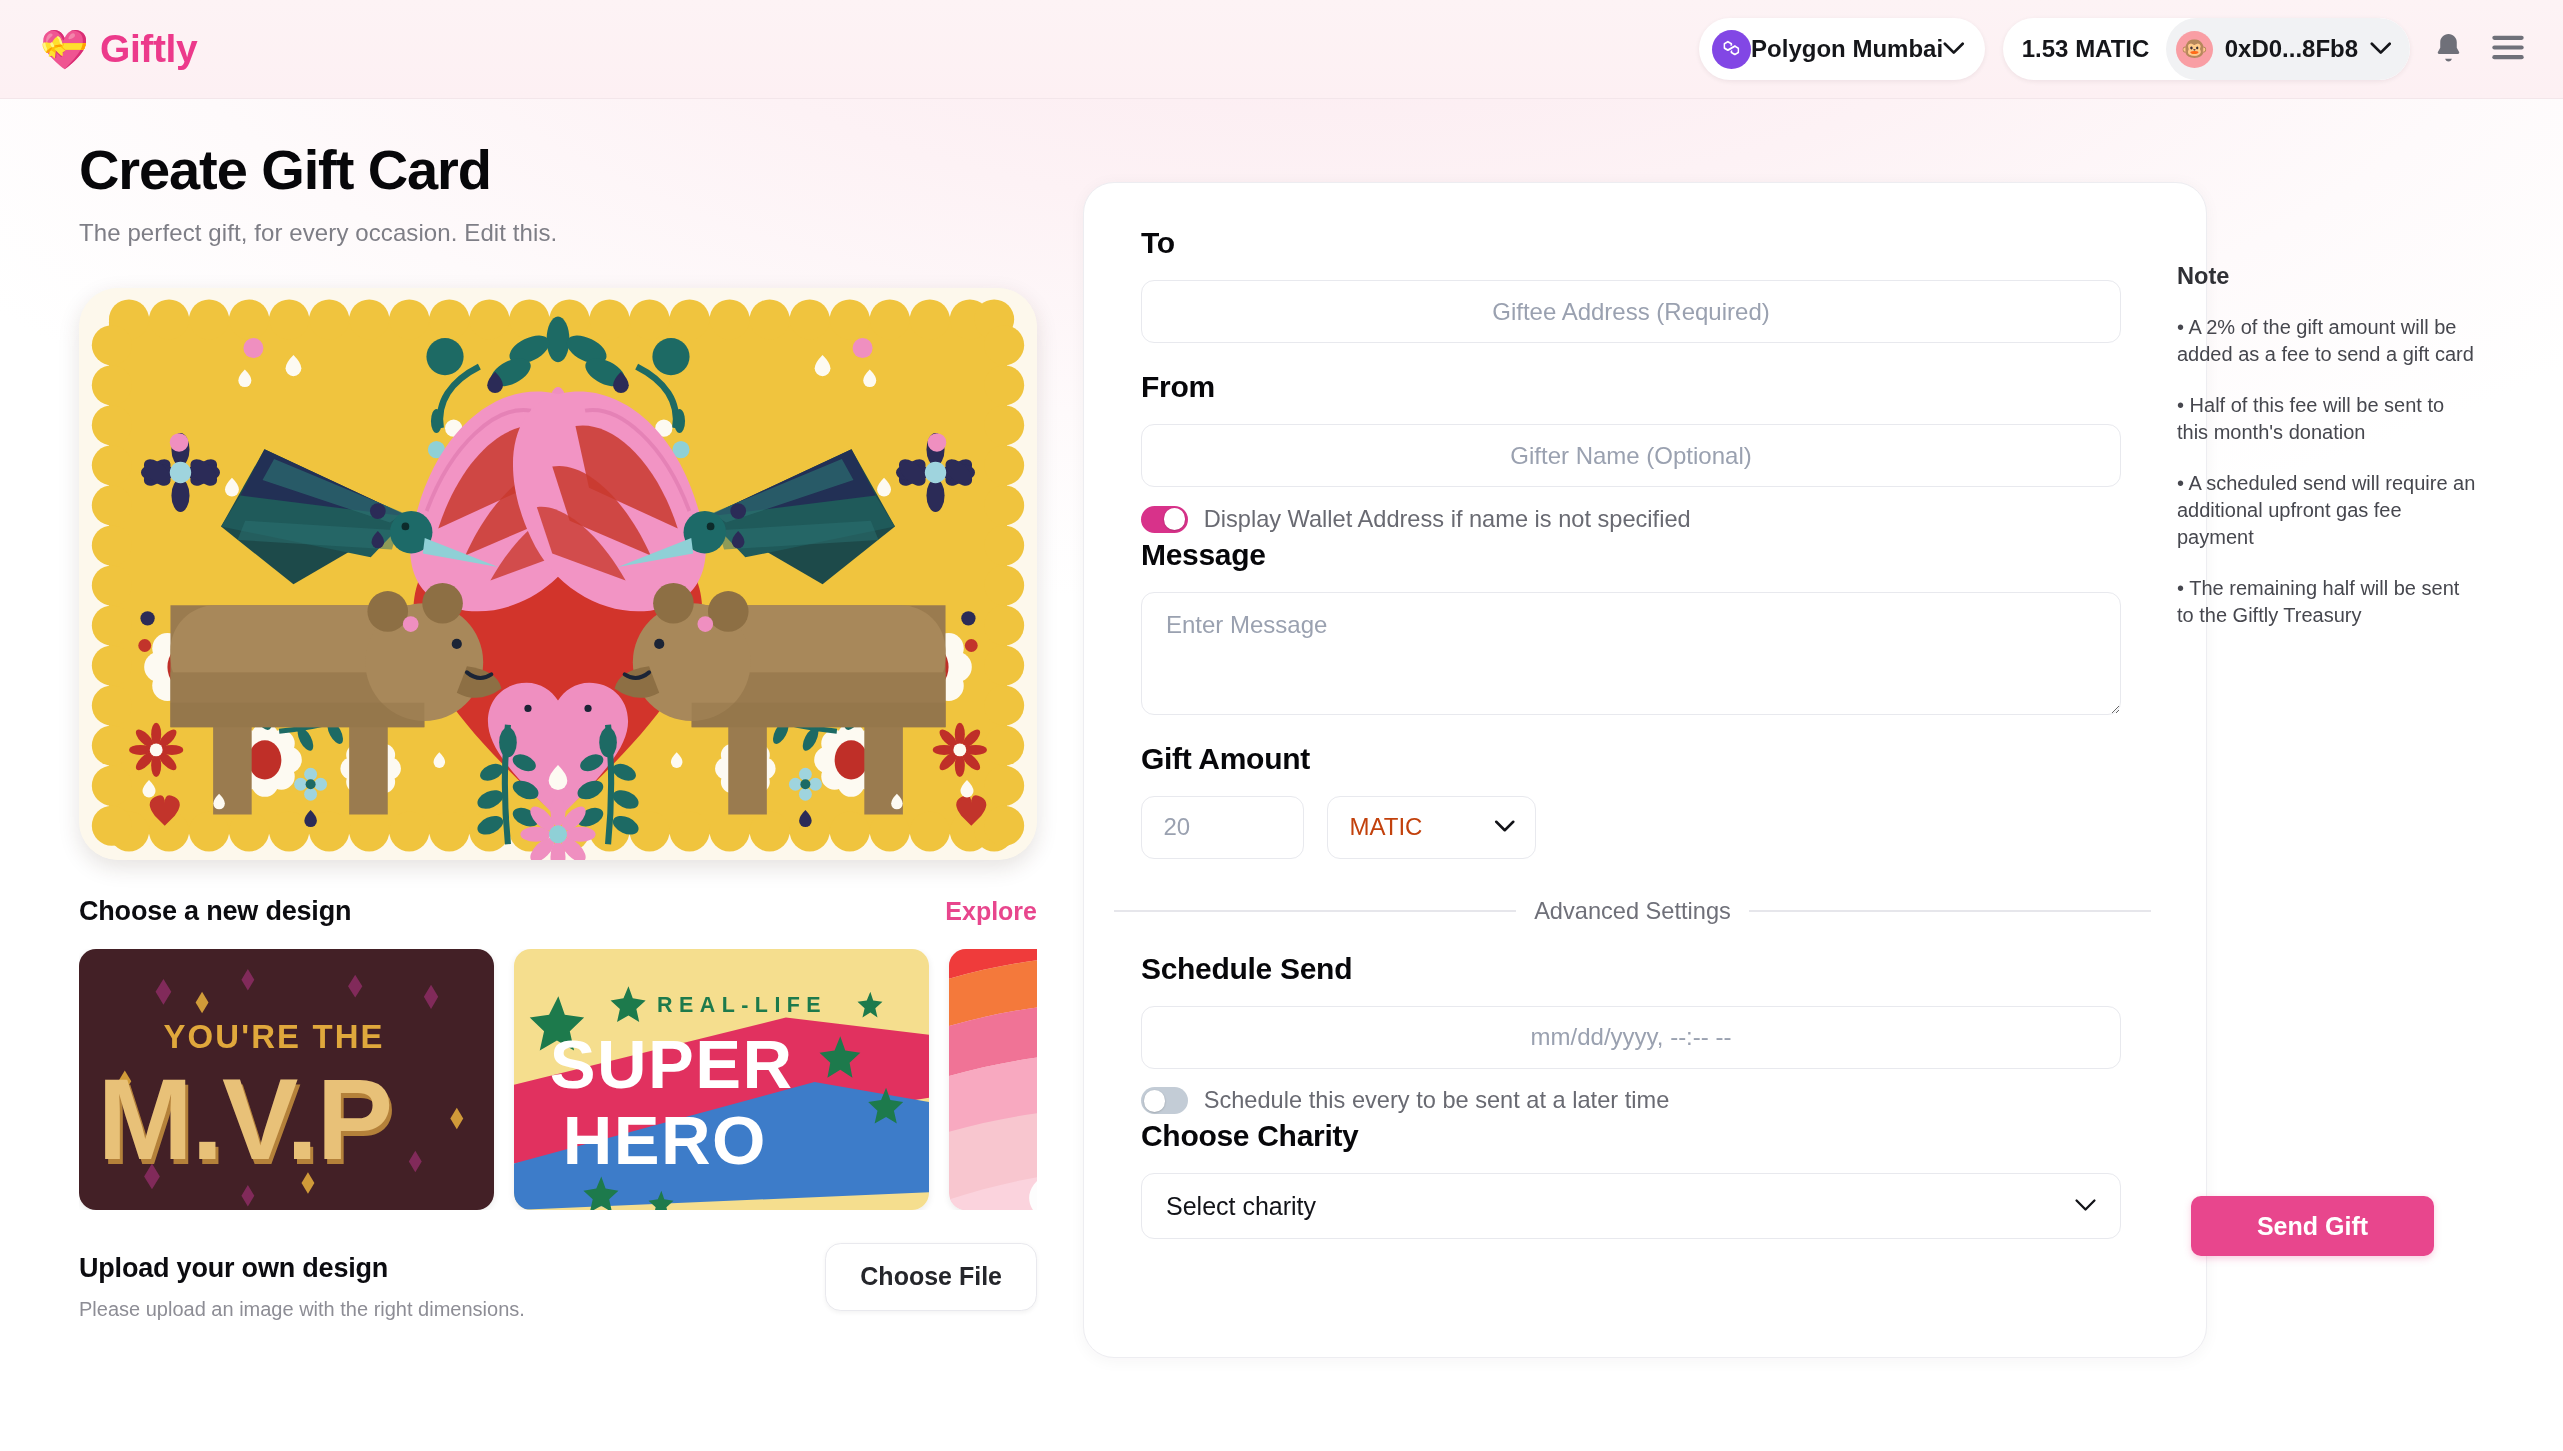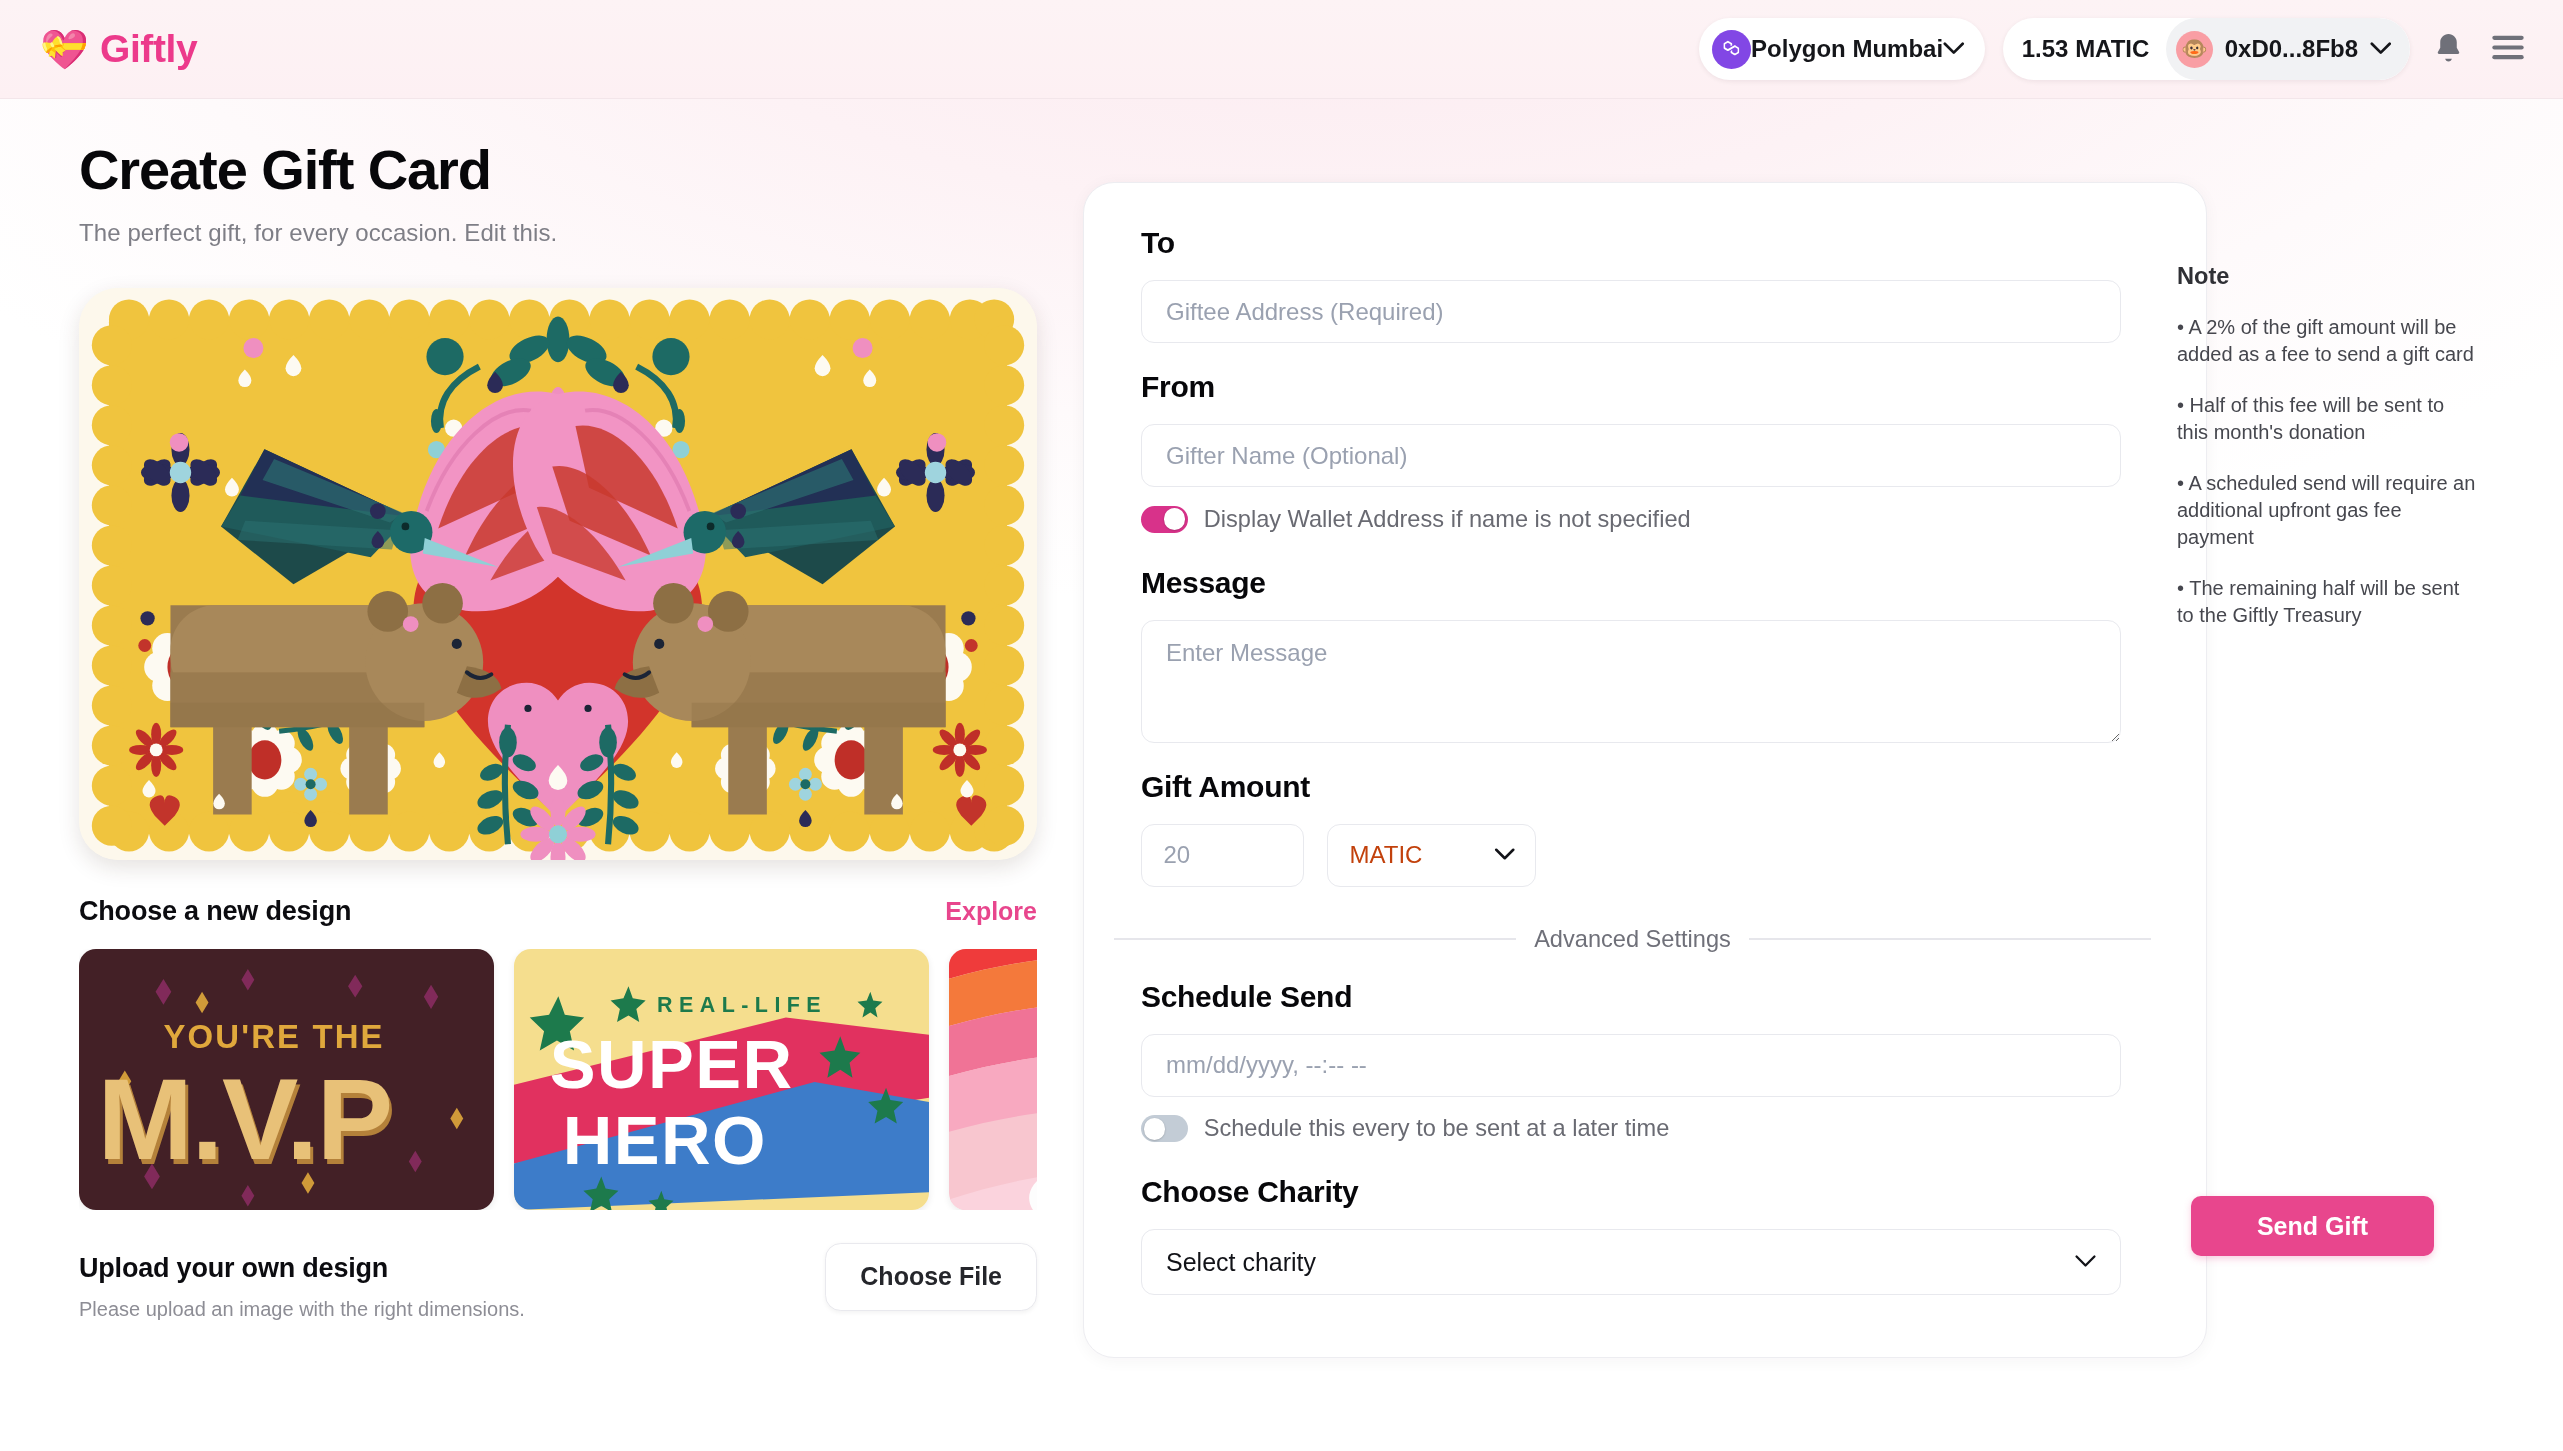--- a/index.html
+++ b/index.html
@@ -125,31 +125,32 @@
   }
   .form-inner { position: absolute; left: 57px; top: 43px; width: 980px; }
   .field-label { font-size: 30px; font-weight: 800; color: #07070a; letter-spacing: -0.3px; }
   .inp {
     display: block; width: 980px; height: 63px;
     margin-top: 20px;
     border: 1.4px solid #e8e9ee; border-radius: 13px;
     background: #fff; padding: 0 24px;
     font-size: 24px; color: #1b1c22;
     font-family: "Liberation Sans", sans-serif;
+    text-align: center;
   }
   .inp::placeholder { color: #9aa1b0; }
   .ta {
     display: block; width: 980px; height: 123px; margin-top: 20px;
     border: 1.4px solid #e8e9ee; border-radius: 13px; background: #fff;
     padding: 18.6px 24px; font-size: 24px; color: #1b1c22;
     font-family: "Liberation Sans", sans-serif; resize: vertical;
   }
   .ta::placeholder { color: #9aa1b0; }
   .gap-lg { margin-top: 27px; }
-  .gap-md { margin-top: 33px; }
+  .gap-md { margin-top: 5px; }
 
   .toggle-row { display: flex; align-items: center; gap: 15.7px; margin-top: 18.6px; }
   .switch {
     width: 47px; height: 27px; border-radius: 714px; position: relative;
     cursor: pointer; flex: 0 0 auto;
   }
   .switch.on { background: #d8328a; }
   .switch.off { background: #c3ccd6; }
   .knob {
     position: absolute; top: 2.9px; width: 21.5px; height: 21.5px;

